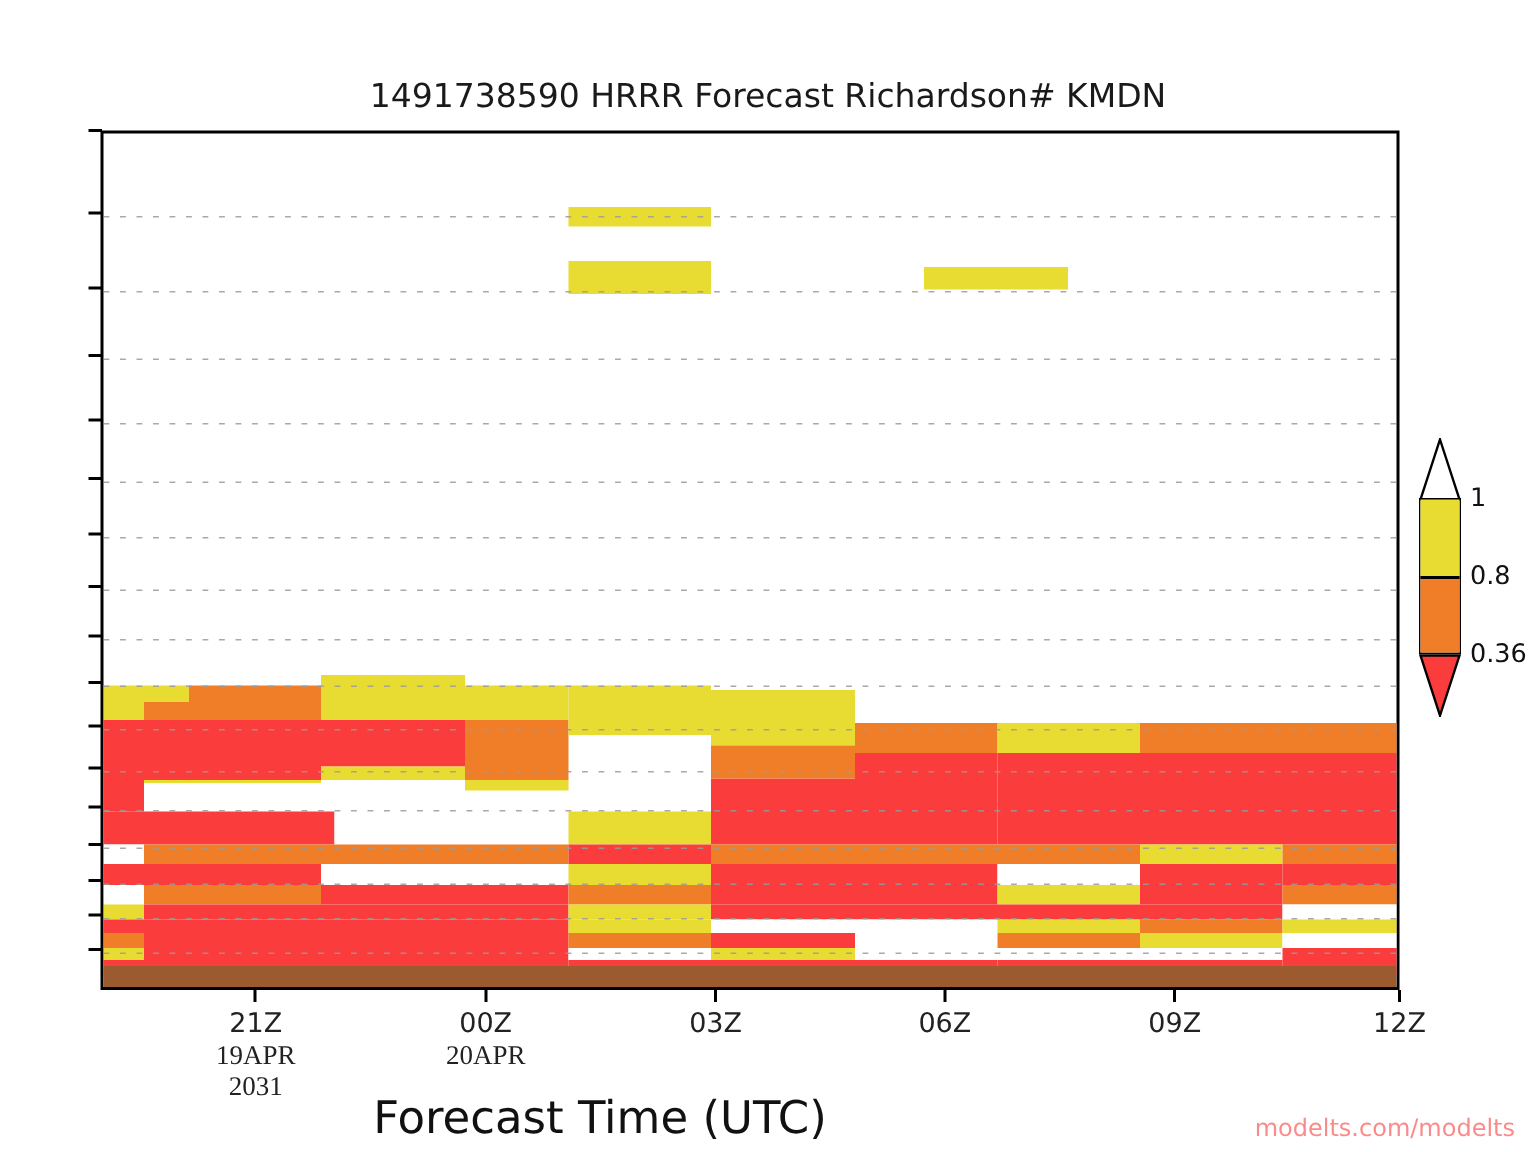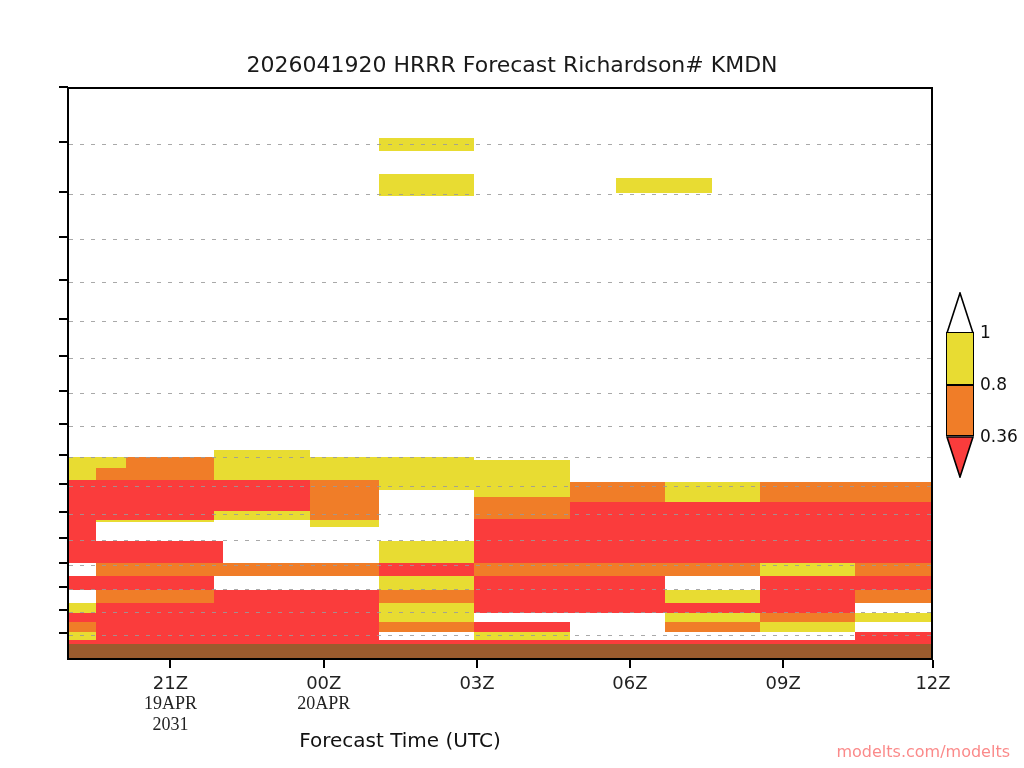--- a/index.html
+++ b/index.html
@@ -39,41 +39,41 @@
 
   .xtickmark{position:absolute;width:2px;height:8px;background:#000;top:0;}
   .xlab{
     position:absolute;text-align:center;font-size:18px;color:#222;
     white-space:nowrap;transform:translateX(-50%);
   }
   .xlab .l2,.xlab .l3{display:block;font-family:Liberation Serif, serif;}
 
   .axtitle{
     position:absolute;left:0;top:728px;width:800px;text-align:center;
-    font-size:20px;color:#111;
+    font-size:30px;color:#111;
   }
 
   .watermark{
     position:absolute;right:14px;top:742px;font-size:16px;color:#fb8a8a;
   }
 
   
   .cbwrap{position:absolute;left:938px;top:292px;width:86px;height:188px;}
   .cbbody{position:absolute;left:8px;top:40px;width:28px;height:104px;border:1.5px solid #000;box-sizing:border-box;}
   .cbseg{position:absolute;left:0;width:100%;}
   .cbsep{position:absolute;left:0;width:100%;height:1.5px;background:#000;}
   .cbtop,.cbbot{position:absolute;left:8px;width:28px;height:42px;}
   .cblab{position:absolute;left:42px;font-size:17px;color:#111;transform:translateY(-10px);white-space:nowrap;}
 </style>
 </head>
 <body>
 
 <div id="root">
 
-  <div class="title">2026041920 HRRR Forecast Richardson# KMDN</div>
+  <div class="title">1491738590 HRRR Forecast Richardson# KMDN</div>
 
   <div class="plot">
     <div class="cellwrap" id="cells">
         <div class="cell" style="left: 310.028px; top: 48.9915px; width: 95.26px; height: 12.8925px; background: rgb(232, 220, 50);"></div>
         <div class="cell" style="left: 310.028px; top: 85.377px; width: 95.26px; height: 21.774px; background: rgb(232, 220, 50);"></div>
         <div class="cell" style="left: 547.312px; top: 88.5285px; width: 95.26px; height: 15.7575px; background: rgb(232, 220, 50);"></div>
         <div class="cell" style="left: 0px; top: 368.439px; width: 26.846px; height: 22.347px; background: rgb(232, 220, 50);"></div>
         <div class="cell" style="left: 26.846px; top: 368.439px; width: 30.31px; height: 10.887px; background: rgb(232, 220, 50);"></div>
         <div class="cell" style="left: 26.846px; top: 379.326px; width: 30.31px; height: 11.46px; background: rgb(240, 125, 40);"></div>
         <div class="cell" style="left: 57.156px; top: 368.439px; width: 88.332px; height: 22.347px; background: rgb(240, 125, 40);"></div>

